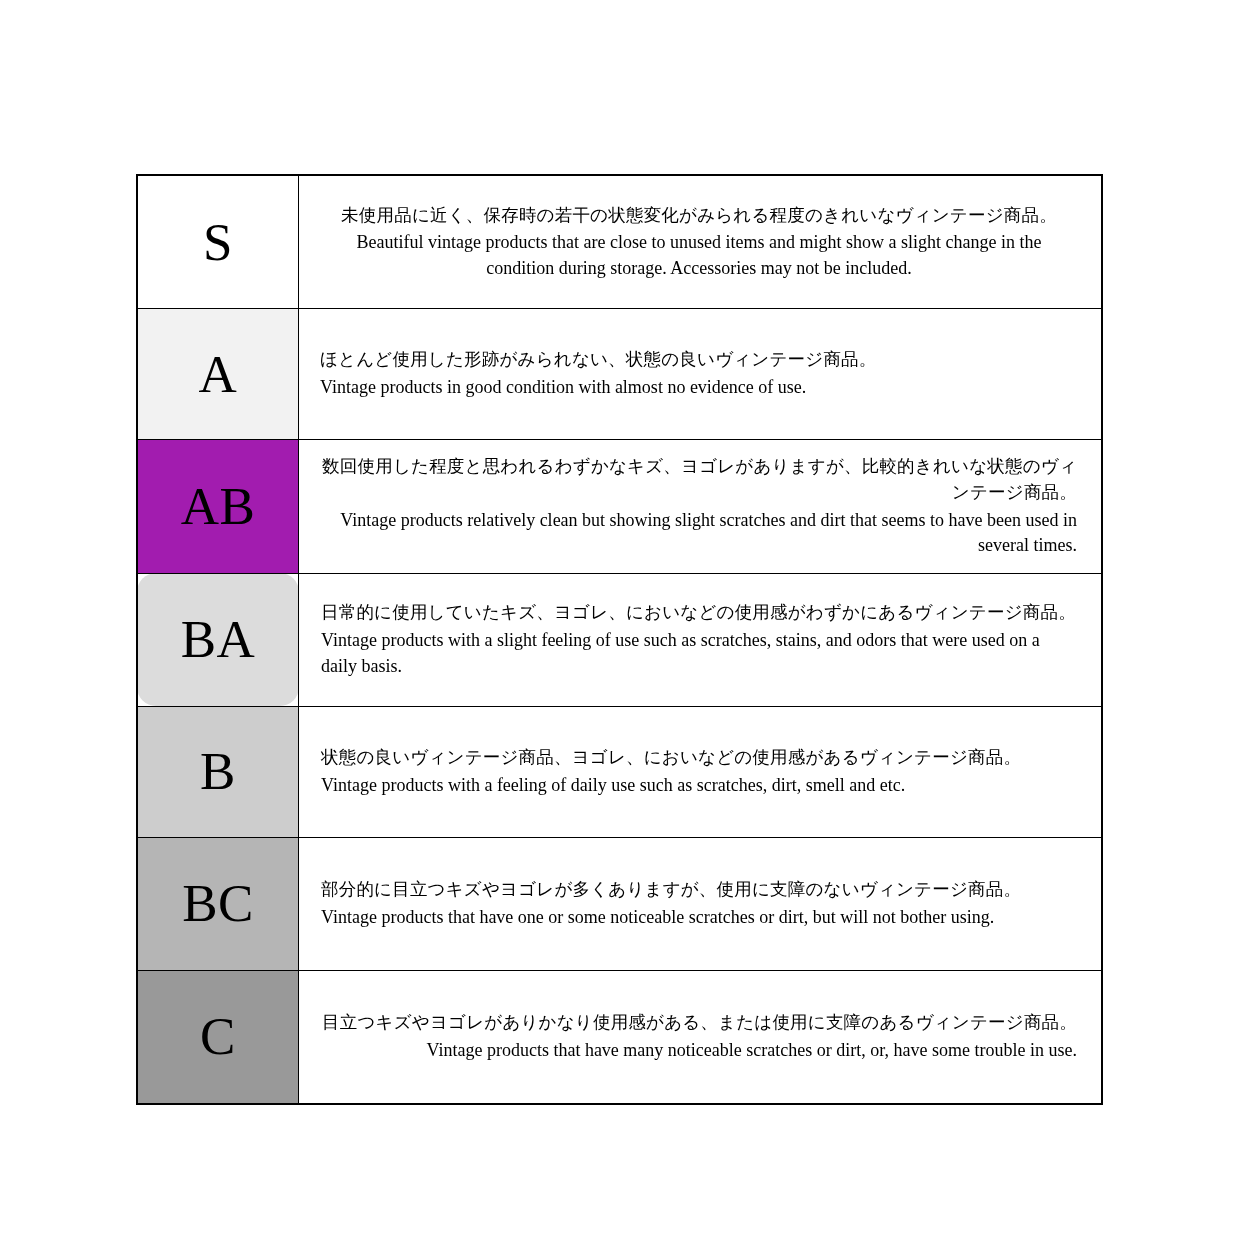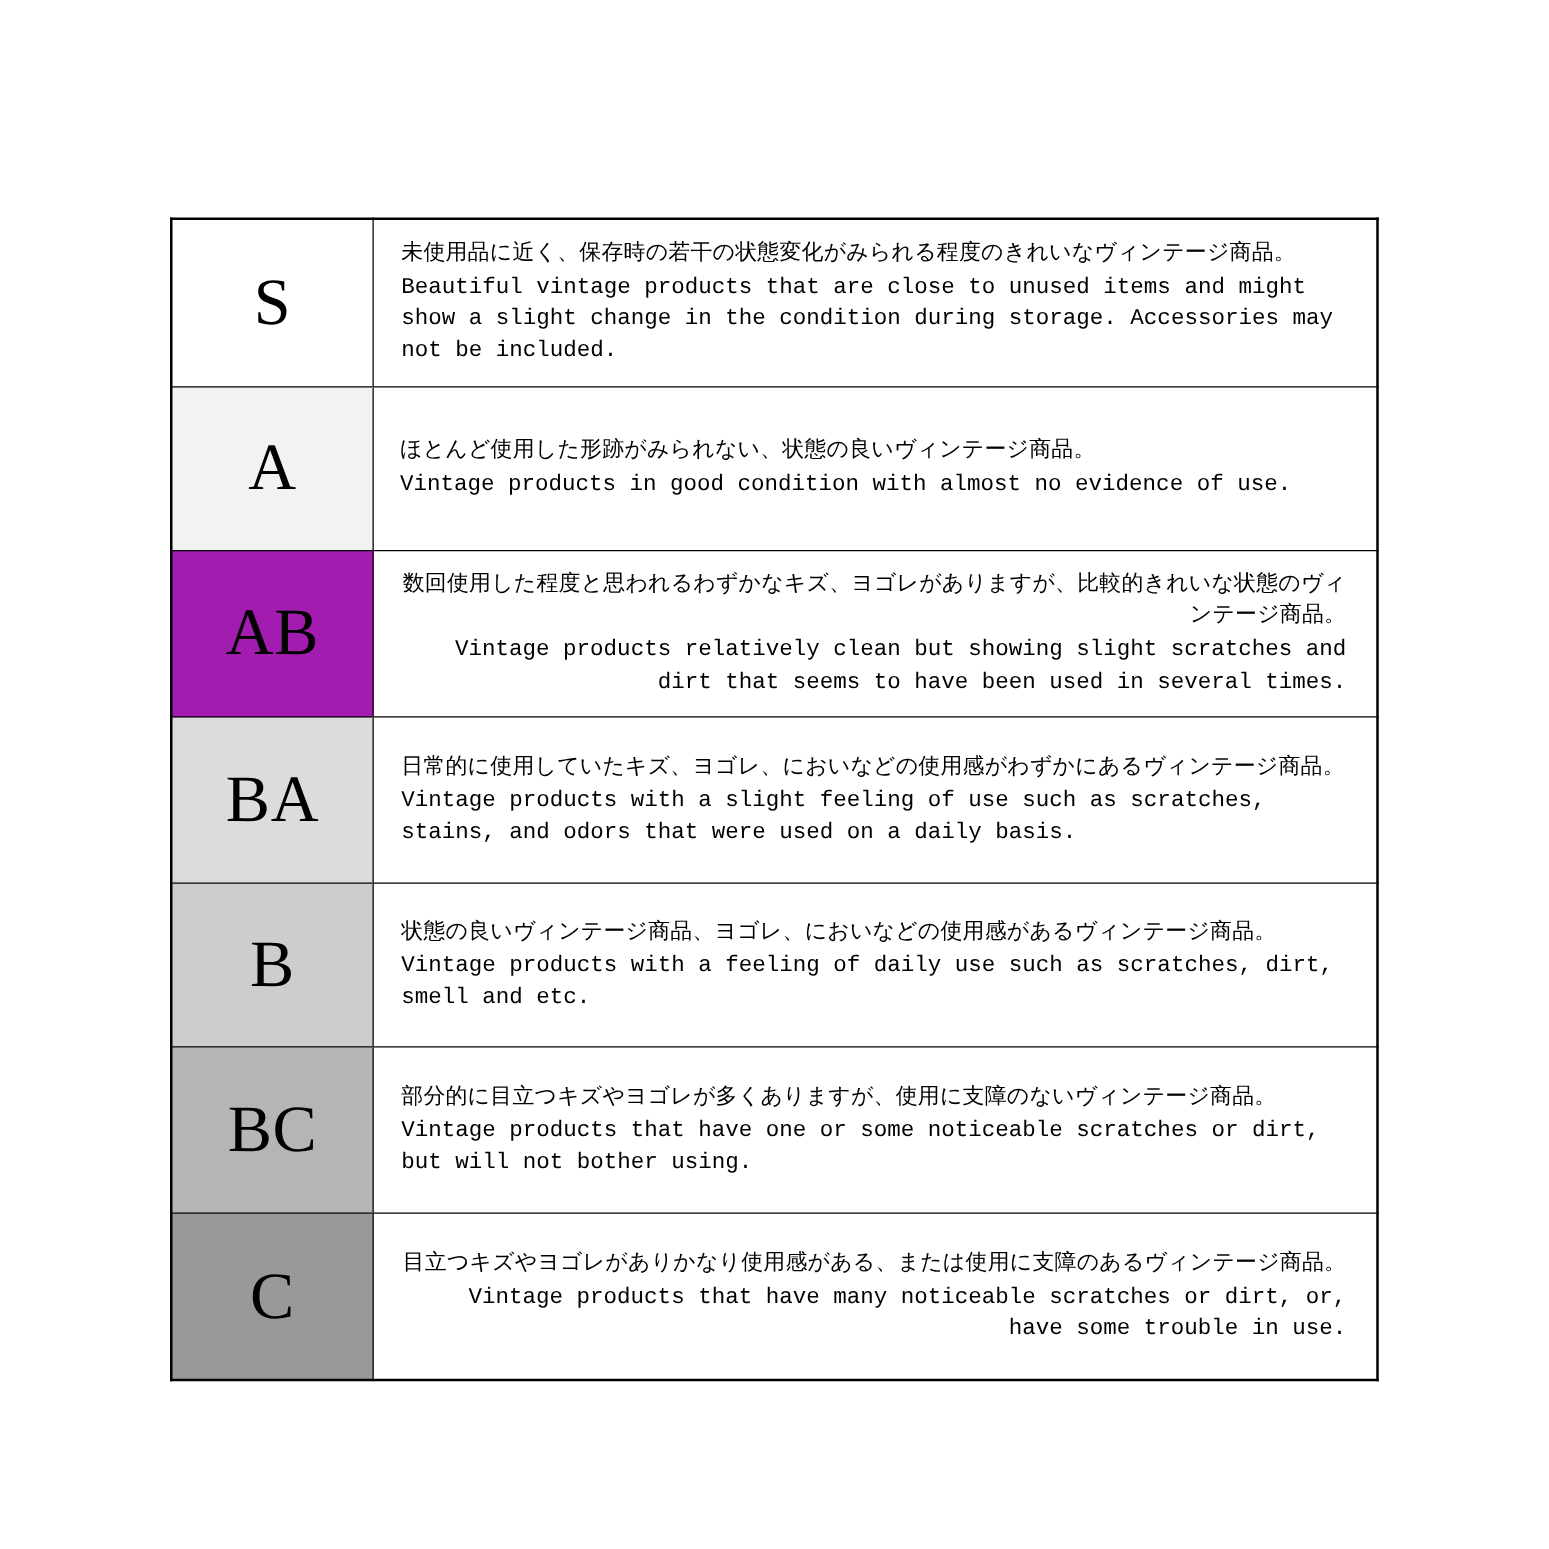--- a/index.html
+++ b/index.html
@@ -50,24 +50,24 @@
   .desc-ja {
     font-size: 17.5px;
     line-height: 1.48;
     letter-spacing: 0.2px;
     font-family: "DejaVu Serif", "Liberation Serif", serif;
     margin: 0 0 2px 0;
   }
   .desc-en {
     font-size: 18px;
     line-height: 1.42;
-    font-family: Liberation Mono, monospace;
+    font-family: Liberation Serif, serif;
     margin: 0;
   }
-  .row-h-s .desc-cell { height: 104px; }
+  .row-h-s .desc-cell { height: 104px; text-align: center; }
   .row-h-a .desc-cell { height: 102px; padding-left: 21px; }
   .row-h-ab .desc-cell { height: 104px; text-align: right; }
   .row-h-ba .desc-cell { height: 104px; }
   .row-h-b .desc-cell { height: 102px; }
   .row-h-bc .desc-cell { height: 104px; }
   .row-h-c .desc-cell { height: 104px; text-align: right; }
 </style>
 </head>
 <body>
 
@@ -88,21 +88,21 @@
       </td>
     </tr>
     <tr class="row-h-ab">
       <td class="grade-cell" style="background: #a21caf;">AB</td>
       <td class="desc-cell">
         <p class="desc-ja">数回使用した程度と思われるわずかなキズ、ヨゴレがありますが、比較的きれいな状態のヴィンテージ商品。</p>
         <p class="desc-en">Vintage products relatively clean but showing slight scratches and dirt that seems to have been used in several times.</p>
       </td>
     </tr>
     <tr class="row-h-ba">
-      <td class="grade-cell" style="background: rgb(220, 220, 220);">BA</td>
+      <td class="grade-cell" style="background: rgb(220, 220, 220); border-radius: 19px;">BA</td>
       <td class="desc-cell">
         <p class="desc-ja">日常的に使用していたキズ、ヨゴレ、においなどの使用感がわずかにあるヴィンテージ商品。</p>
         <p class="desc-en">Vintage products with a slight feeling of use such as scratches, stains, and odors that were used on a daily basis.</p>
       </td>
     </tr>
     <tr class="row-h-b">
       <td class="grade-cell" style="background: rgb(205, 205, 205);">B</td>
       <td class="desc-cell">
         <p class="desc-ja">状態の良いヴィンテージ商品、ヨゴレ、においなどの使用感があるヴィンテージ商品。</p>
         <p class="desc-en">Vintage products with a feeling of daily use such as scratches, dirt, smell and etc.</p>

